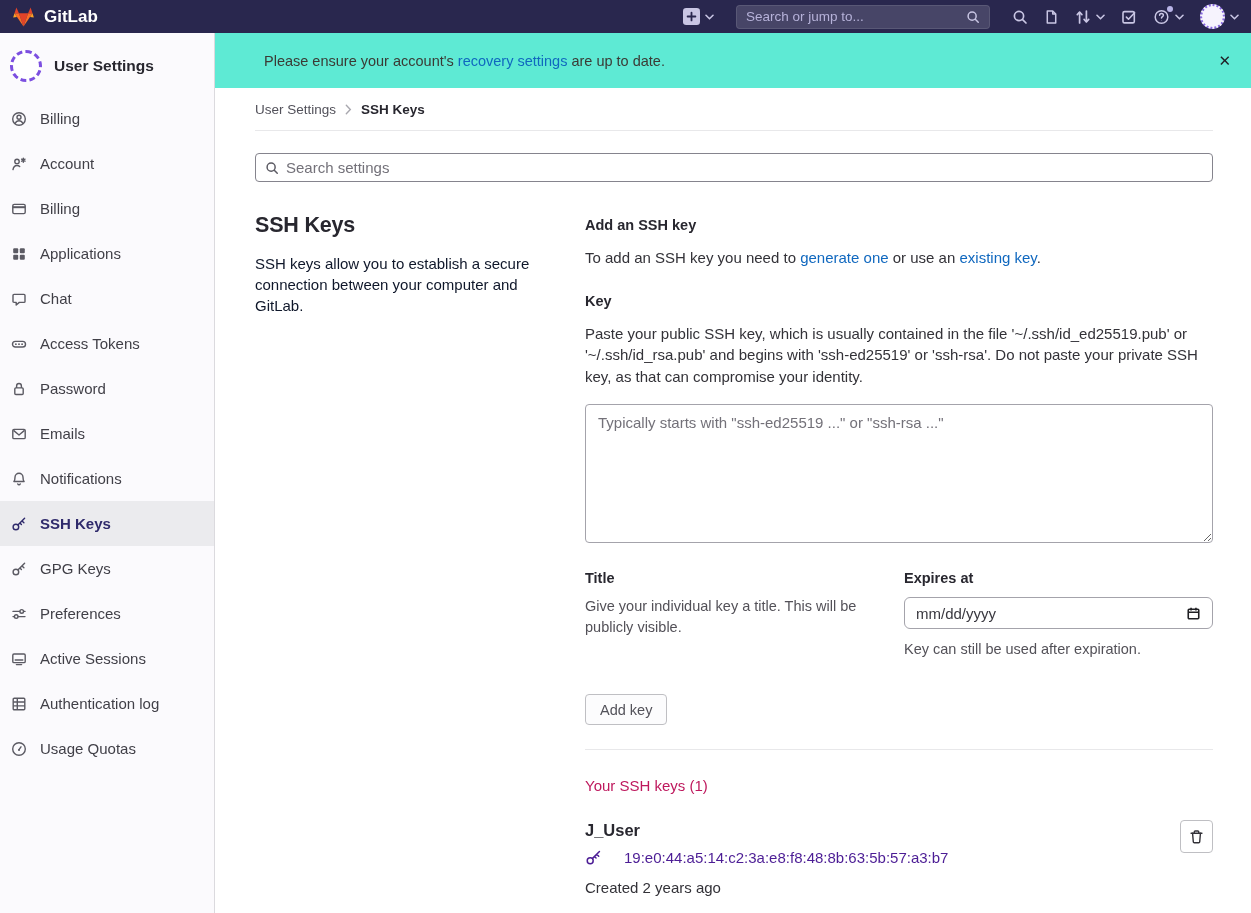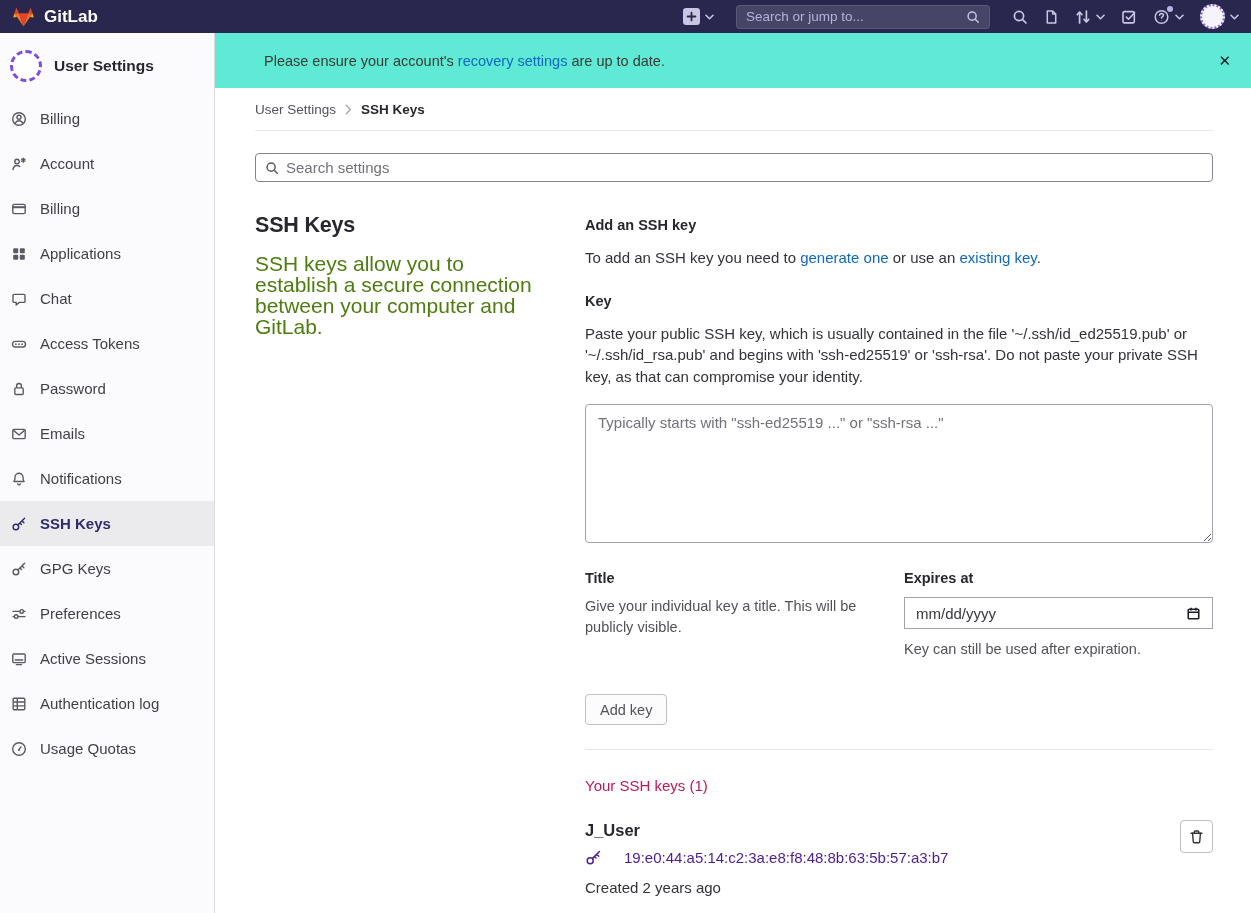--- a/index.html
+++ b/index.html
@@ -48,36 +48,36 @@
 
   .search-settings { margin-top:22px; height:29px; border:1px solid #85848d; border-radius:4px; display:flex; align-items:center; padding:0 9px; gap:7px; }
   .search-settings input { flex:1; border:none; outline:none; font-size:15px; font-family:inherit; color:#333238; }
   .search-settings input::placeholder { color:#737179; }
 
   .cols { display:flex; align-items:flex-start; margin-top:22px; }
   .col-left { width:290px; margin-right:40px; flex:none; }
   .col-right { flex:1; min-width:0; }
 
   .h1 { font-size:21.5px; font-weight:700; color:#28272f; margin-top:9px; letter-spacing:-.2px; }
-  .desc { margin-top:15px; font-size:21px; line-height:21px; color:#4d7c0f; }
+  .desc { margin-top:15px; font-size:15px; line-height:21px; color:#0f172a; }
 
   .sec-h { font-size:14.5px; font-weight:700; color:#28272f; }
   .mt13 { margin-top:13px; } .mt14 { margin-top:14px; } .mt24 { margin-top:24px; }
   .ptext { font-size:15px; line-height:21.5px; color:#333238; }
   .ptext a { color:#1068bf; text-decoration:none; cursor:pointer; }
 
   textarea.keybox { display:block; width:100%; height:139px; margin-top:17px; border:1px solid #a4a3ab; border-radius:4px; padding:9px 12px; font-size:15px; font-family:inherit; color:#333238; resize:both; }
   textarea.keybox::placeholder { color:#737179; }
 
   .fields { display:flex; gap:10px; margin-top:27px; }
   .field { flex:1; min-width:0; }
   .flabel { font-size:14.5px; font-weight:700; color:#28272f; }
   .field input.txt { display:block; width:100%; height:32px; margin-top:11px; border:1.5px solid #5a5962; border-radius:4px; padding:0 12px; font-size:15px; font-family:inherit; color:#333238; }
   .field input.txt::placeholder { color:#737179; }
-  .datebox { display:flex; align-items:center; justify-content:space-between; height:32px; margin-top:11px; border:1px solid #a4a3ab; border-radius:0; padding:0 11px; font-size:15px; color:#3a3940; cursor:text; }
+  .datebox { display:flex; align-items:center; justify-content:space-between; height:32px; margin-top:11px; border:1px solid #a4a3ab; border-radius:6px; padding:0 11px; font-size:15px; color:#3a3940; cursor:text; }
   .fhelp { margin-top:10px; font-size:14.5px; line-height:21px; color:#535158; }
 
   .addkey-btn { margin-top:34px; height:31px; padding:0 14px; background:#fcfcfd; border:1px solid #bfbfc3; border-radius:4px; font-size:14.5px; color:#53525a; font-family:inherit; cursor:pointer; }
 
   .hr { border:none; border-top:1px solid #e8e8ea; margin:24px 0 0; }
   .keys-h { margin-top:27px; font-size:15px; font-weight:400; color:#be185d; }
 
   .keycard { margin-top:27px; position:relative; padding-right:56px; }
   .key-title { font-size:16.5px; font-weight:700; color:#28272f; }
   .fp-row { margin-top:9px; display:flex; align-items:center; gap:22px; font-size:15px; color:#4c1d95; }

